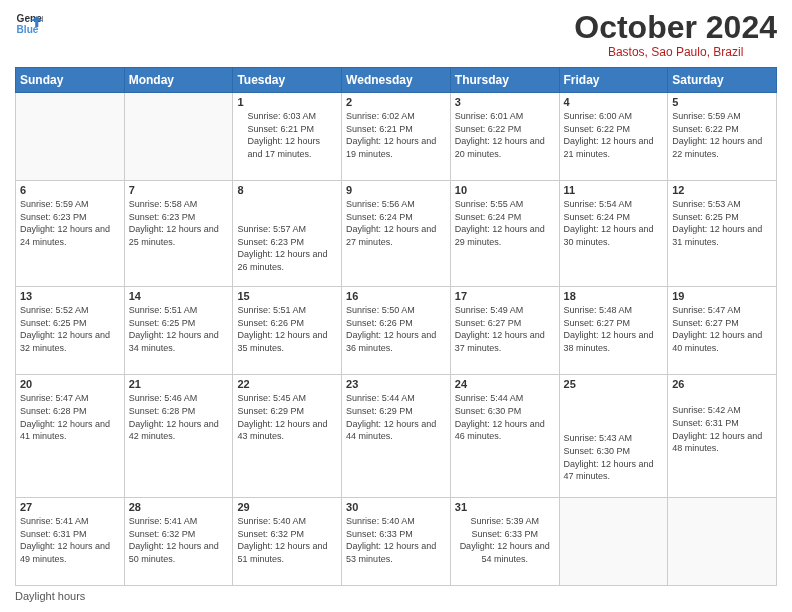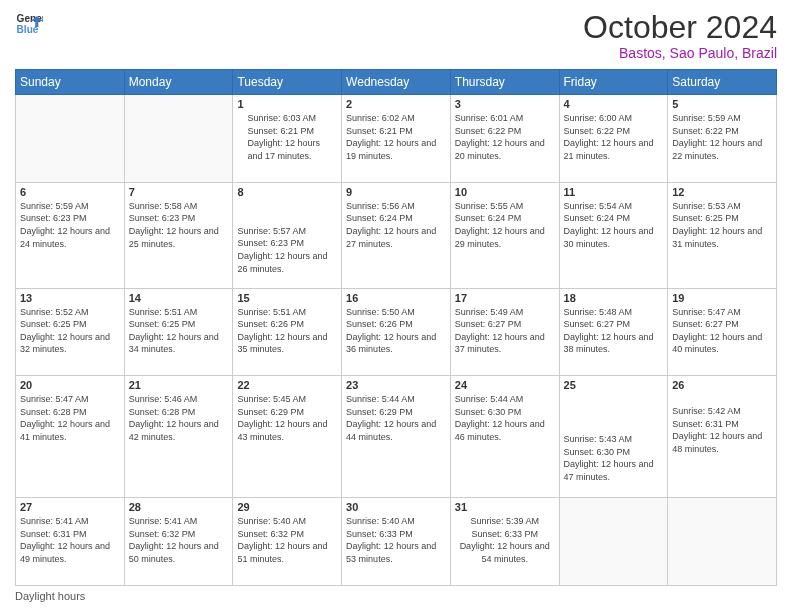--- a/index.html
+++ b/index.html
@@ -30,40 +30,41 @@
     }
     .logo-icon {
       width: 28px;
       height: 28px;
     }
     .title-block {
       text-align: right;
     }
     .month-title {
       font-size: 32px;
-      font-weight: normal;
+      font-weight: bold;
       color: #333;
       line-height: 1.1;
     }
     .location {
-      font-size: 14px;
-      color: #a21caf;
+      font-size: 12px;
+      color: #b91c1c;
+      text-align: center;
     }
     .calendar {
       flex: 1;
       border: 1px solid #ccc;
       border-collapse: collapse;
       width: 100%;
       table-layout: fixed;
     }
     .calendar th {
       background: #3a7abf;
       color: #fff;
       font-size: 12px;
-      font-weight: normal;
+      font-weight: bold;
       padding: 5px 4px;
       text-align: left;
       border: 1px solid #2d6aab;
     }
     .calendar td {
       border: 1px solid #ccc;
       vertical-align: top;
       padding: 3px 4px;
       font-size: 9.5px;
       color: #333;

